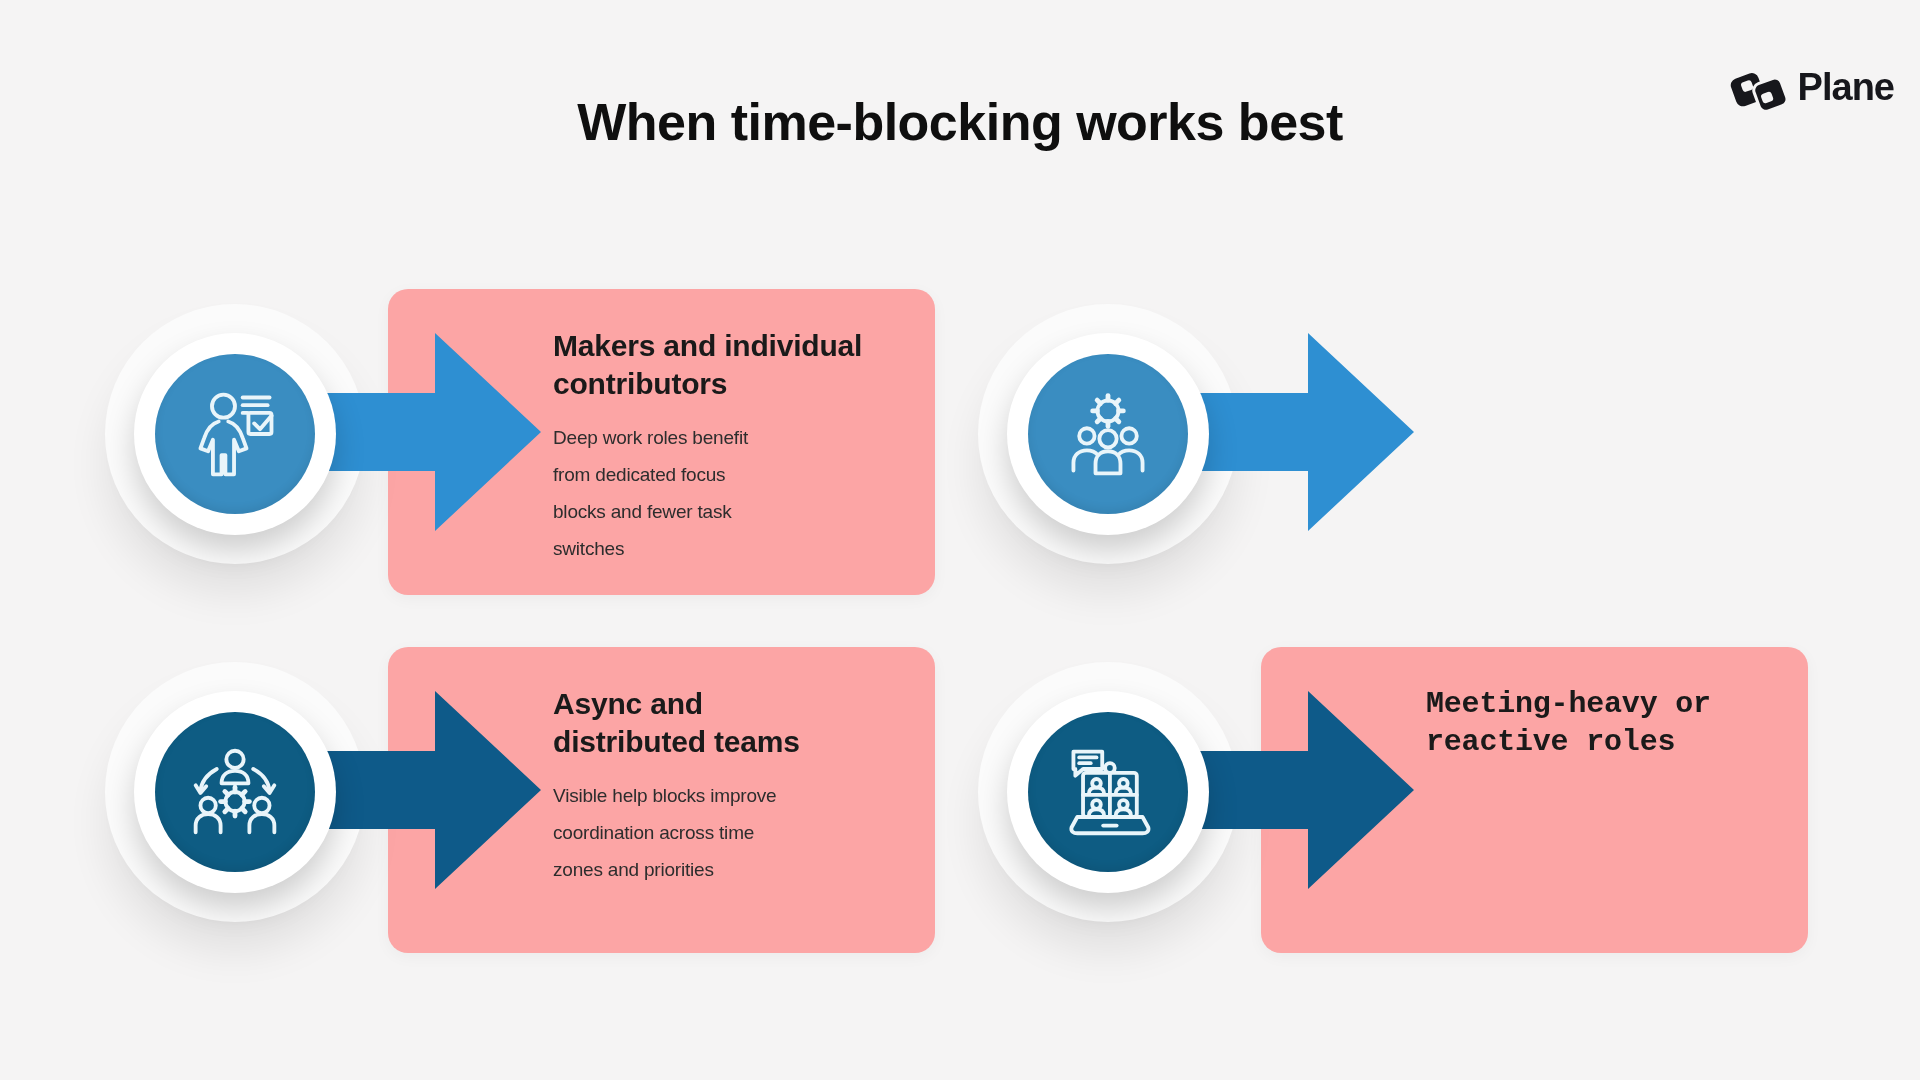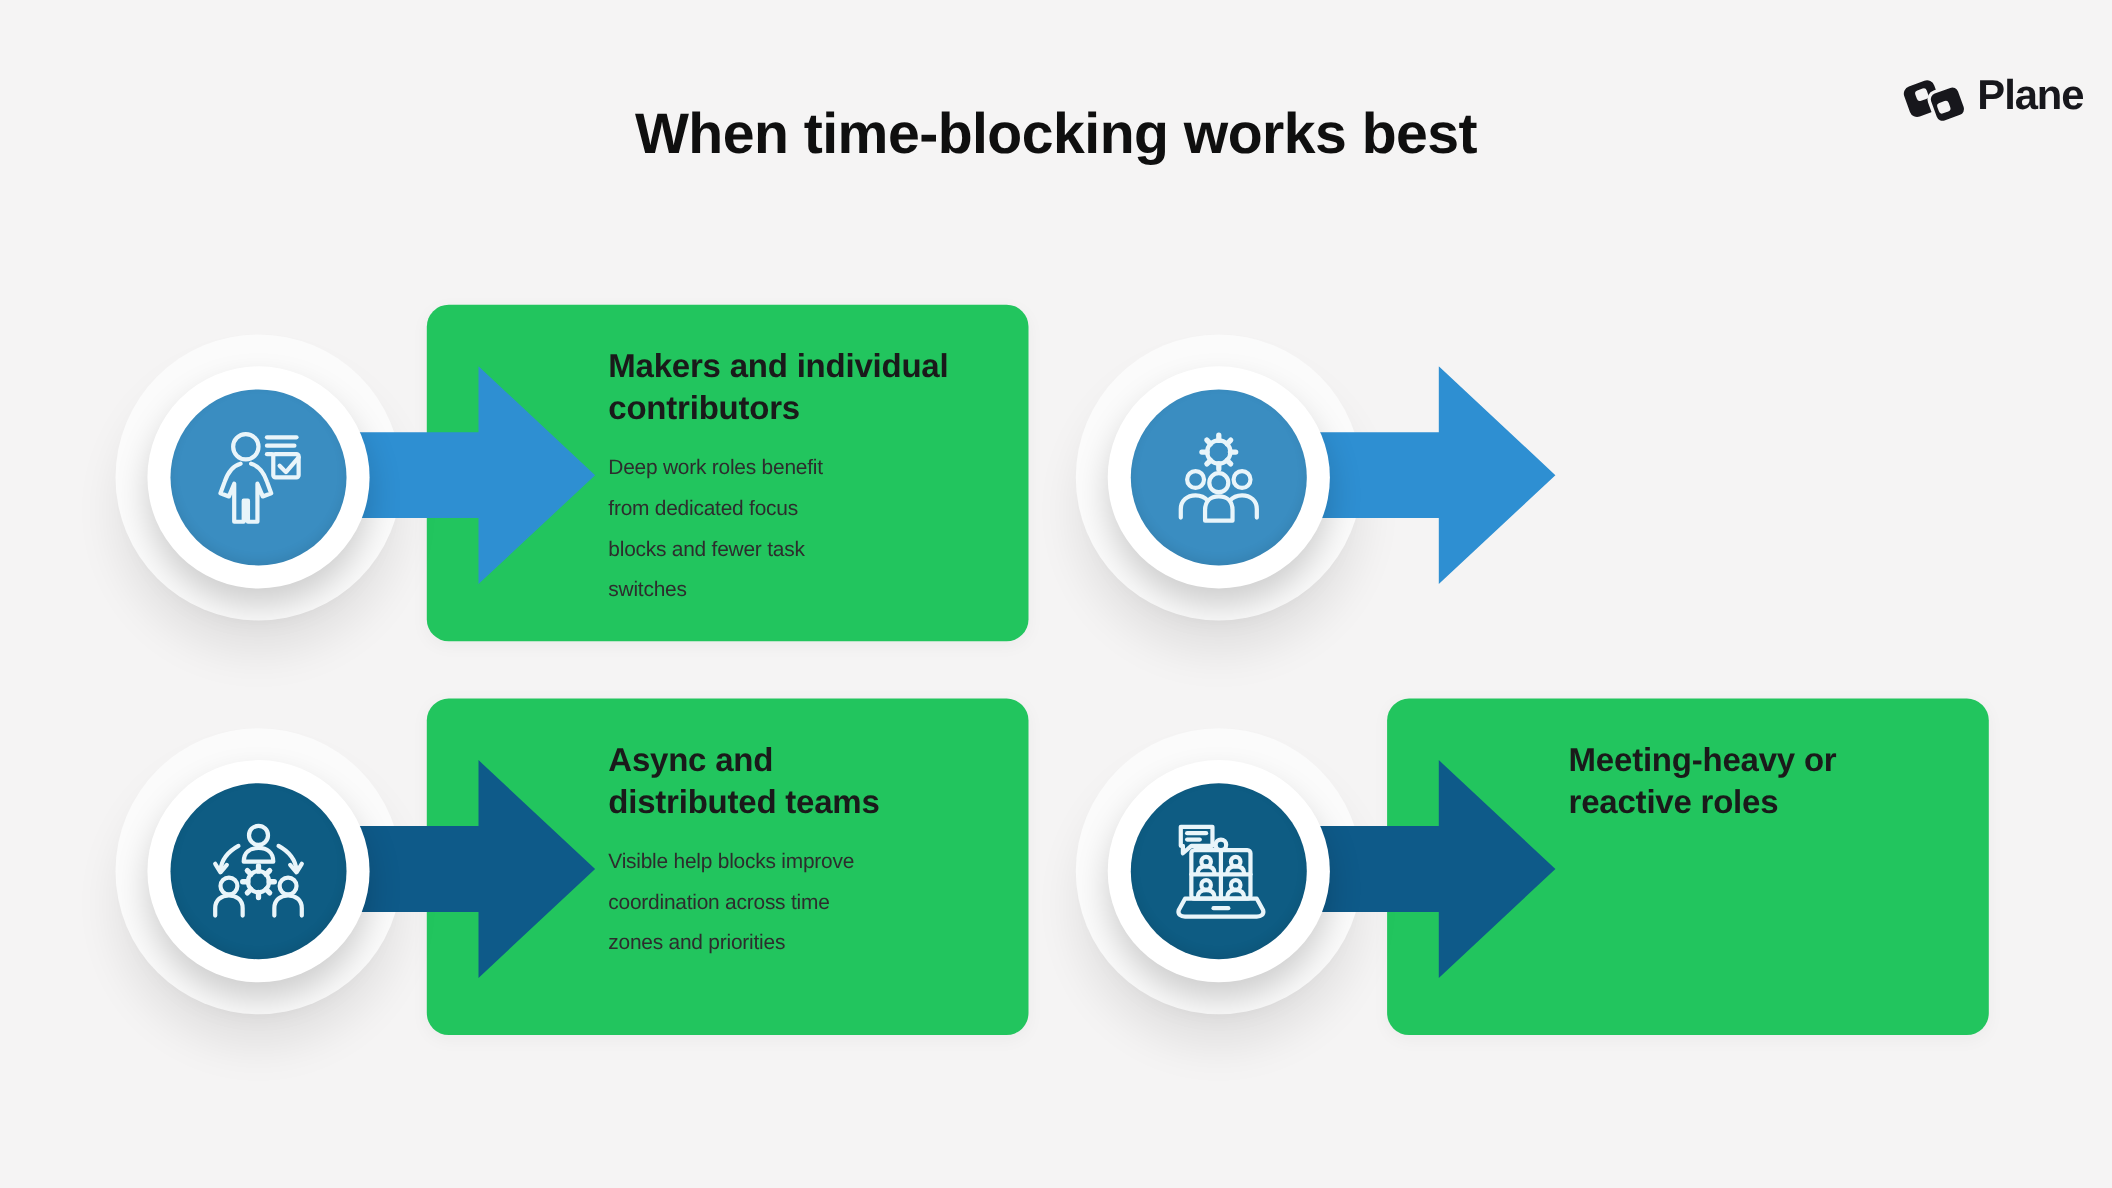--- a/index.html
+++ b/index.html
@@ -22,26 +22,26 @@
     display:flex;align-items:flex-start;gap:8px;margin-top:44px;
   }
   .logo-text{
     font-size:38px;font-weight:700;color:#17171c;letter-spacing:-1px;
   }
   
   .group{position:absolute;width:840px;height:320px;}
   #g0{left:105px;top:277px;}
   #g1{left:978px;top:277px;}
   #g2{left:105px;top:635px;}
-  #g3{left:978px;top:635px;}
+  #g3{left:978px;top:635px;font-family:Liberation Mono, monospace;}
 
   .card{
-    position:absolute;left:283px;top:0;
+    position:absolute;left:283px;top:12px;
     width:547px;height:306px;
-    background:#22c55e;border-radius:20px;
+    background:#fca5a5;border-radius:20px;
     box-shadow:0 4px 16px rgba(0,0,0,0.04);
   }
   .card-text{
     position:absolute;left:165px;top:38px;width:360px;
   }
   .card-title{
     font-size:30px;line-height:38px;font-weight:600;color:#1a1a1a;
     white-space:pre-line;letter-spacing:-0.2px;
   }
   .card-body{

